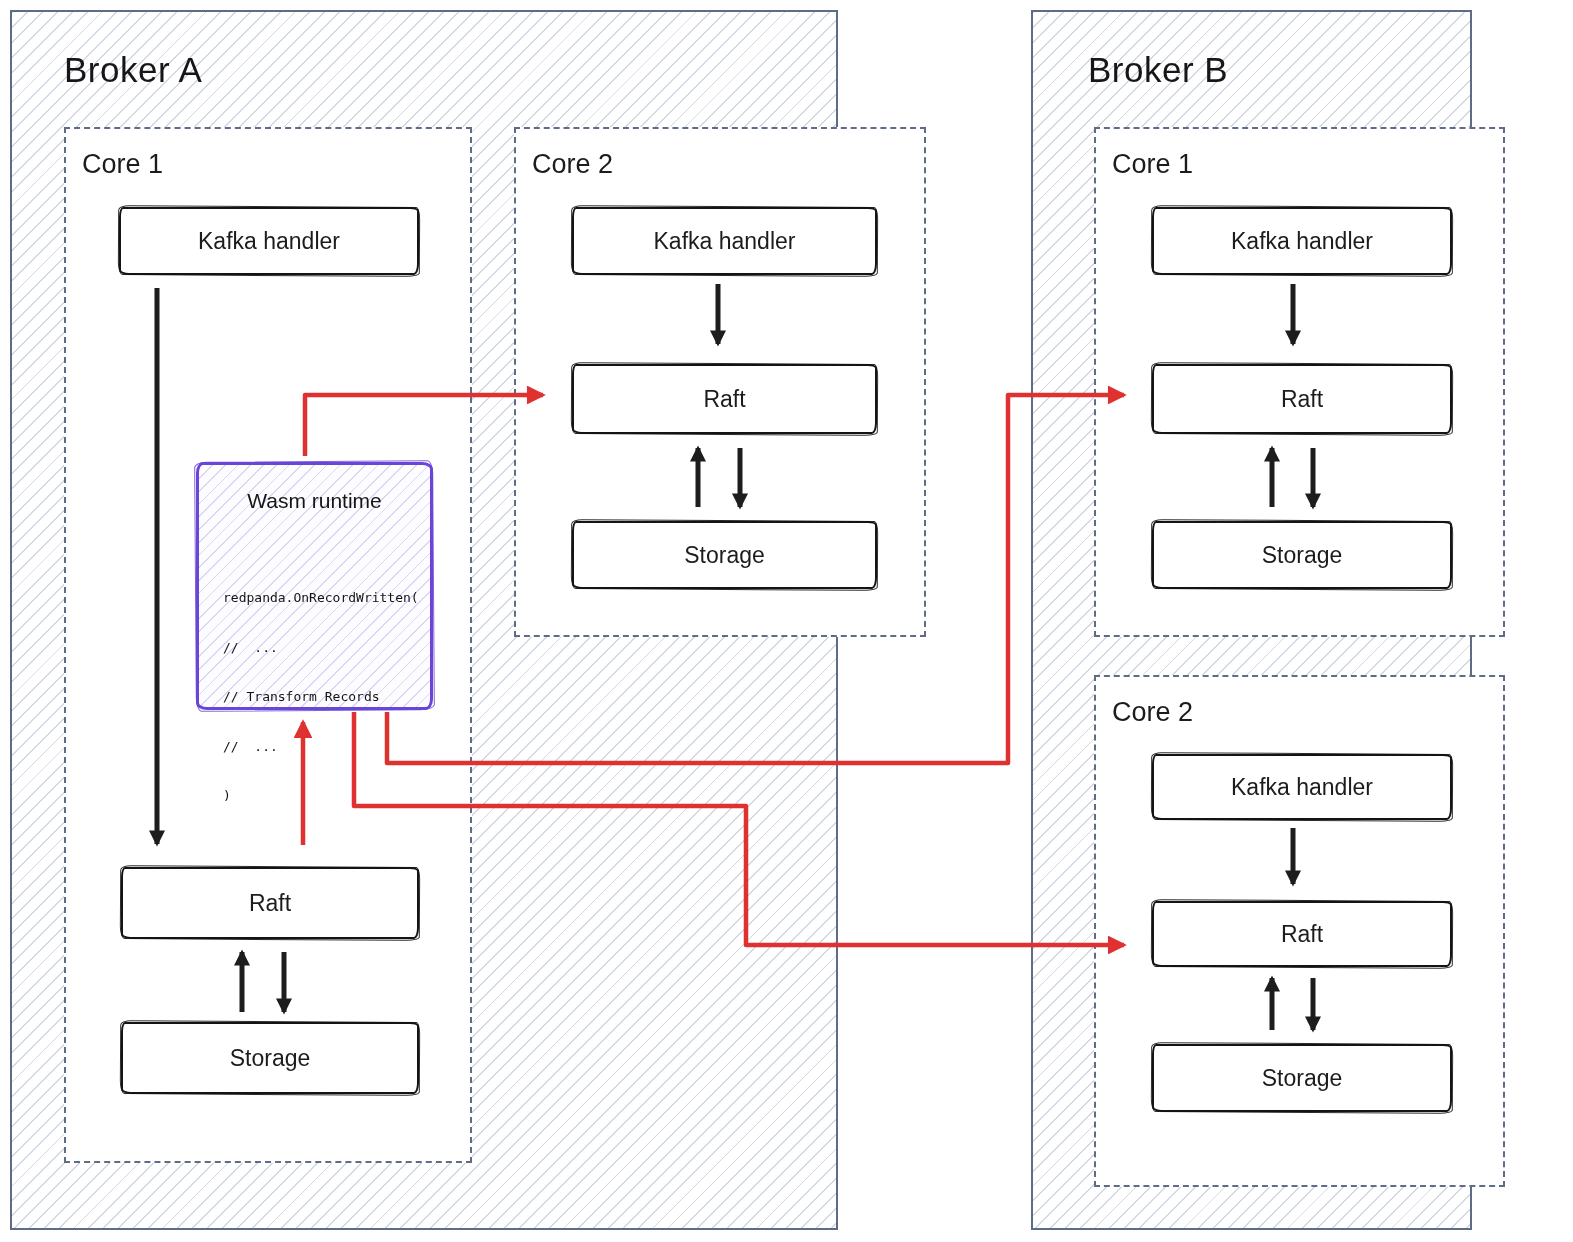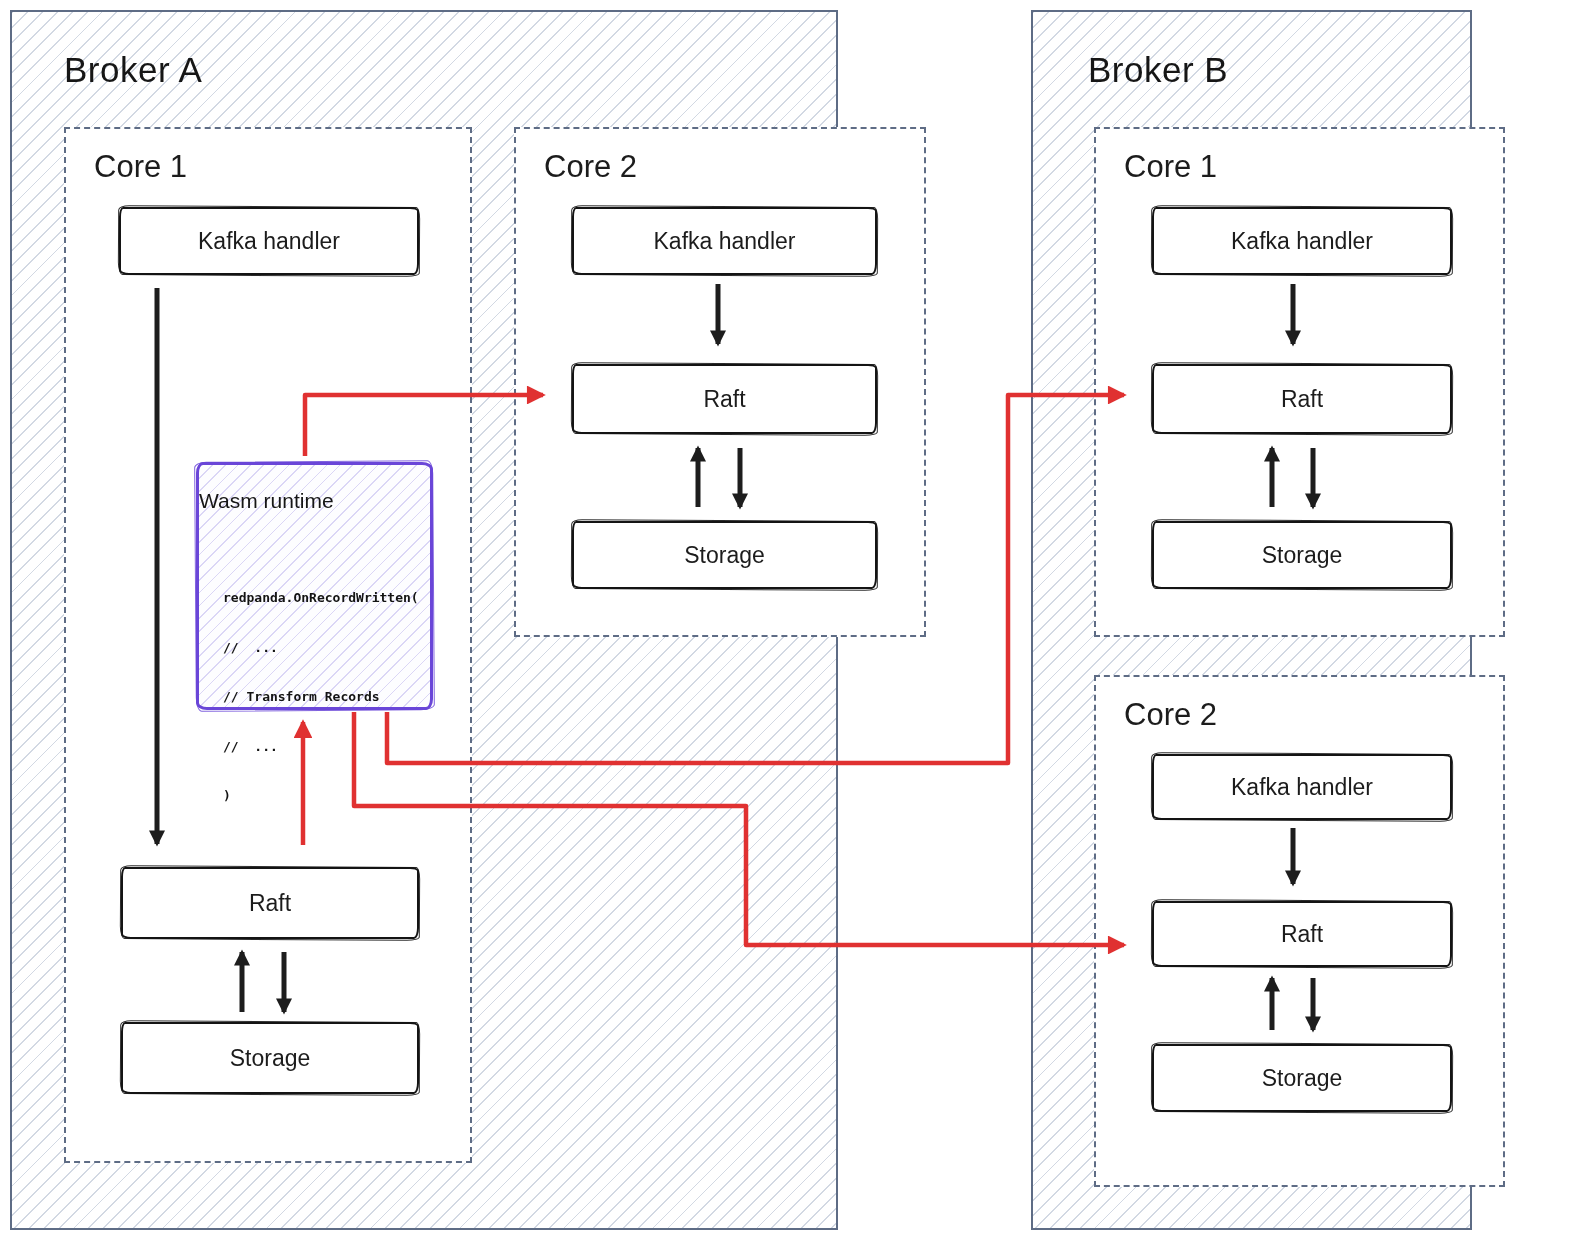--- a/index.html
+++ b/index.html
@@ -31,22 +31,22 @@
     white-space:nowrap;
   }
   .core{
     position:absolute;
     border:2px dashed #5e6c85;
     box-sizing:border-box;
     background:#ffffff;
   }
   .core-label{
     position:absolute;
-    left:28px;top:20px;
-    font-size:31px;
+    left:16px;top:20px;
+    font-size:27px;
     color:#1c1c1c;
     white-space:nowrap;
   }
   .node{
     position:absolute;
     box-sizing:border-box;
     background:#ffffff;
     border:2.5px solid #141414;
     border-radius:4px 9px 5px 10px / 10px 4px 11px 5px;
     display:flex;align-items:center;justify-content:center;
@@ -80,29 +80,30 @@
     position:absolute;
     inset:-4px;
     border:1.8px solid rgba(106,70,216,0.85);
     border-radius:12px 6px 14px 6px / 6px 13px 6px 14px;
     transform:rotate(-0.4deg);
     pointer-events:none;
   }
   .wasm-title{
     position:absolute;
     left:0;right:0;top:24px;
+    text-align:center;
     font-size:21px;
     color:#161616;
   }
   .code{
     position:absolute;
     left:24px;top:92px;
     font-family:"DejaVu Sans Mono", monospace;
     font-size:13px;
-    font-weight:700;
+    font-weight:400;
     line-height:16.5px;
     color:#141414;
     white-space:pre;
   }
   .code div{white-space:pre;}
   .arrows{
     position:absolute;
     left:0;top:0;
     width:1573px;height:1242px;
     pointer-events:none;

